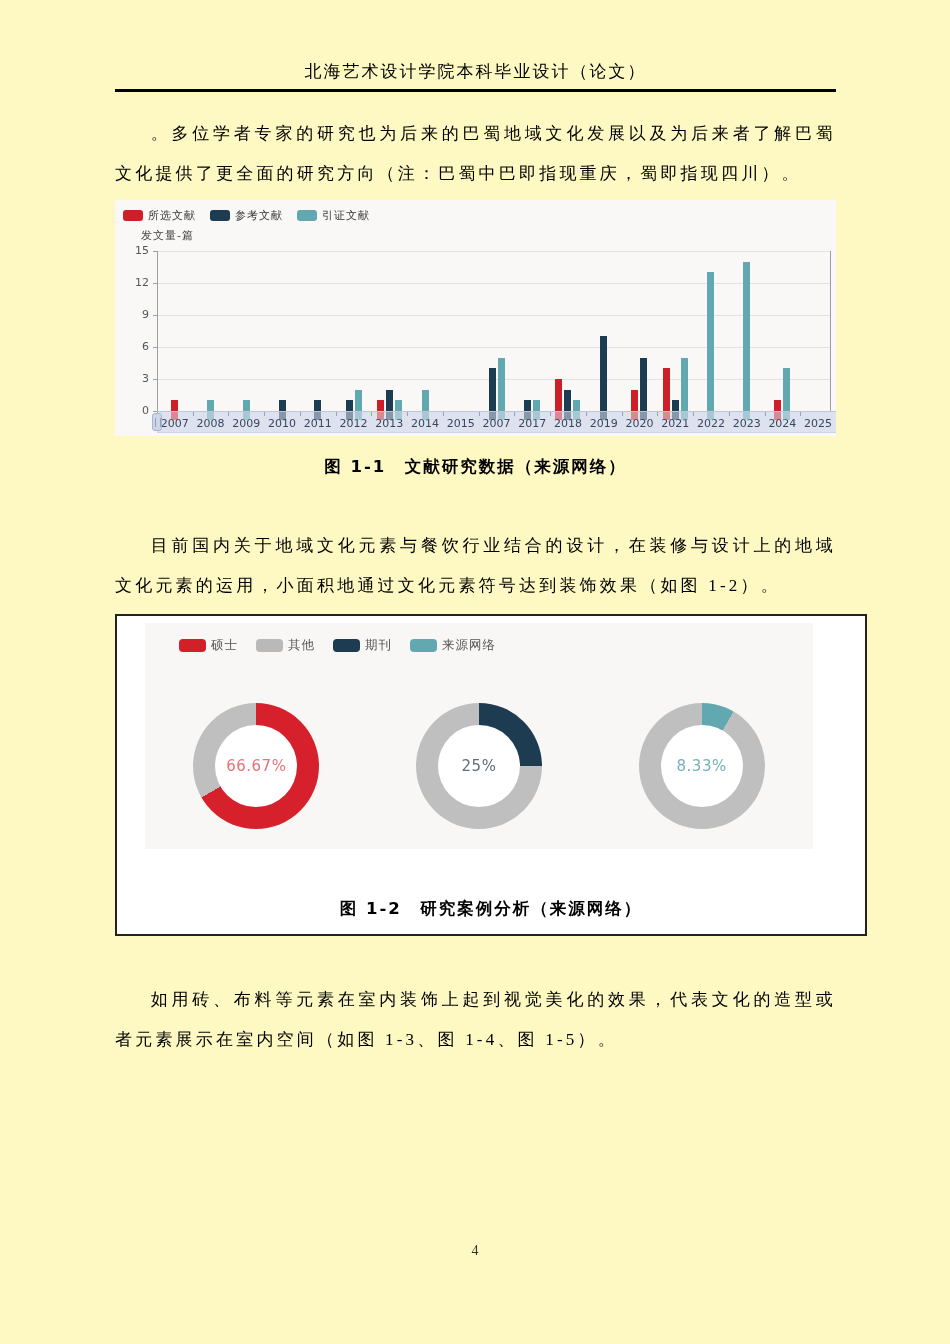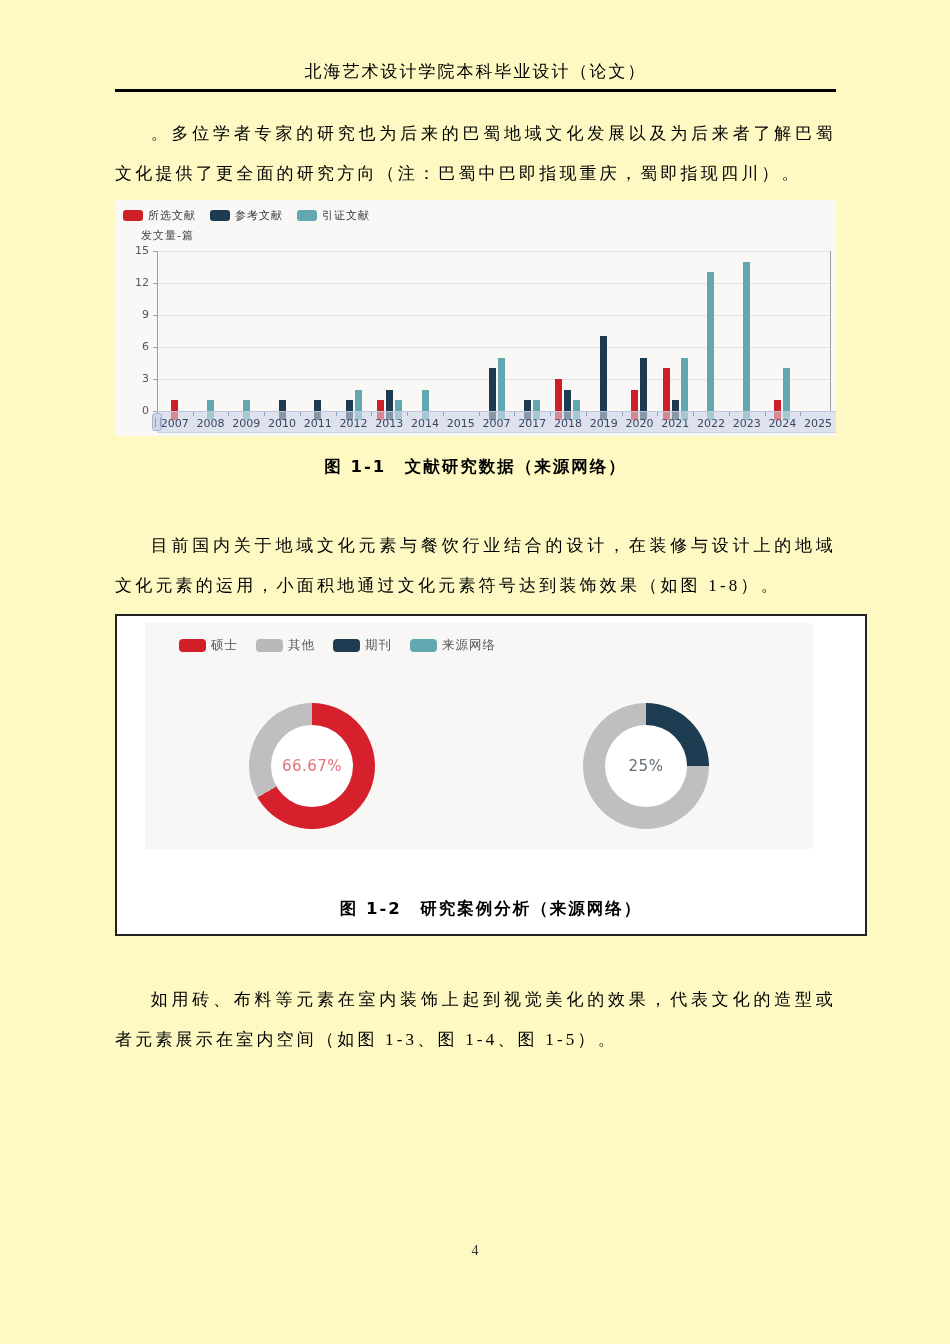--- a/index.html
+++ b/index.html
@@ -233,21 +233,21 @@
         <div class="bar" style="left: 659.395px; top: 200.333px; width: 7px; height: 10.6667px; background: rgb(204, 31, 39);"></div>
         <div class="bar" style="left: 659.395px; top: 212px; width: 7px; height: 8px; background: rgb(204, 31, 39); opacity: 0.45;"></div>
         <div class="bar" style="left: 668.395px; top: 168.333px; width: 7px; height: 42.6667px; background: rgb(98, 168, 177);"></div>
         <div class="bar" style="left: 668.395px; top: 212px; width: 7px; height: 8px; background: rgb(98, 168, 177); opacity: 0.45;"></div>
         <div class="xlabel" style="left: 685.263px; top: 217px; width: 35.7368px;">2025</div>
         <div class="xtickmark" style="left: 685.263px; top: 212px;"></div>
       </div>
 
     <div class="figure-caption">图 1-1　文献研究数据（来源网络）</div>
 
-    <p class="para" style="margin-top:48px;">目前国内关于地域文化元素与餐饮行业结合的设计，在装修与设计上的地域文化元素的运用，小面积地通过文化元素符号达到装饰效果（如图 1-8）。</p>
+    <p class="para" style="margin-top:48px;">目前国内关于地域文化元素与餐饮行业结合的设计，在装修与设计上的地域文化元素的运用，小面积地通过文化元素符号达到装饰效果（如图 1-2）。</p>
 
     <div class="figure-box">
       <div class="pie-surface">
         <div class="pie-legend">
             <span class="leg-item">
               <span class="leg-swatch" style="background: rgb(210, 31, 40);"></span>
               <span class="leg-label">硕士</span>
             </span>
             <span class="leg-item">
               <span class="leg-swatch" style="background: rgb(185, 185, 185);"></span>
@@ -266,20 +266,25 @@
             <div class="donut" style="background: conic-gradient(rgb(214, 32, 43) 0deg, rgb(214, 32, 43) 66.67%, rgb(191, 191, 191) 66.67%, rgb(191, 191, 191) 100%);">
               <div class="hole">
                 <span class="donut-label" style="color: rgb(228, 115, 122);">66.67%</span>
               </div>
             </div>
             <div class="donut" style="background: conic-gradient(rgb(29, 60, 81) 0deg, rgb(29, 60, 81) 25%, rgb(191, 191, 191) 25%, rgb(191, 191, 191) 100%);">
               <div class="hole">
                 <span class="donut-label" style="color: rgb(95, 111, 125);">25%</span>
               </div>
             </div>
+            <div class="donut" style="background: conic-gradient(rgb(98, 168, 177) 0deg, rgb(98, 168, 177) 8.33%, rgb(191, 191, 191) 8.33%, rgb(191, 191, 191) 100%);">
+              <div class="hole">
+                <span class="donut-label" style="color: rgb(116, 179, 188);">8.33%</span>
+              </div>
+            </div>
           </div>
       </div>
       <div class="box-caption">图 1-2　研究案例分析（来源网络）</div>
     </div>
 
     <p class="para" style="margin-top:44px;">如用砖、布料等元素在室内装饰上起到视觉美化的效果，代表文化的造型或者元素展示在室内空间（如图 1-3、图 1-4、图 1-5）。</p>
 
   </div>
 
   <div class="page-number">4</div>

